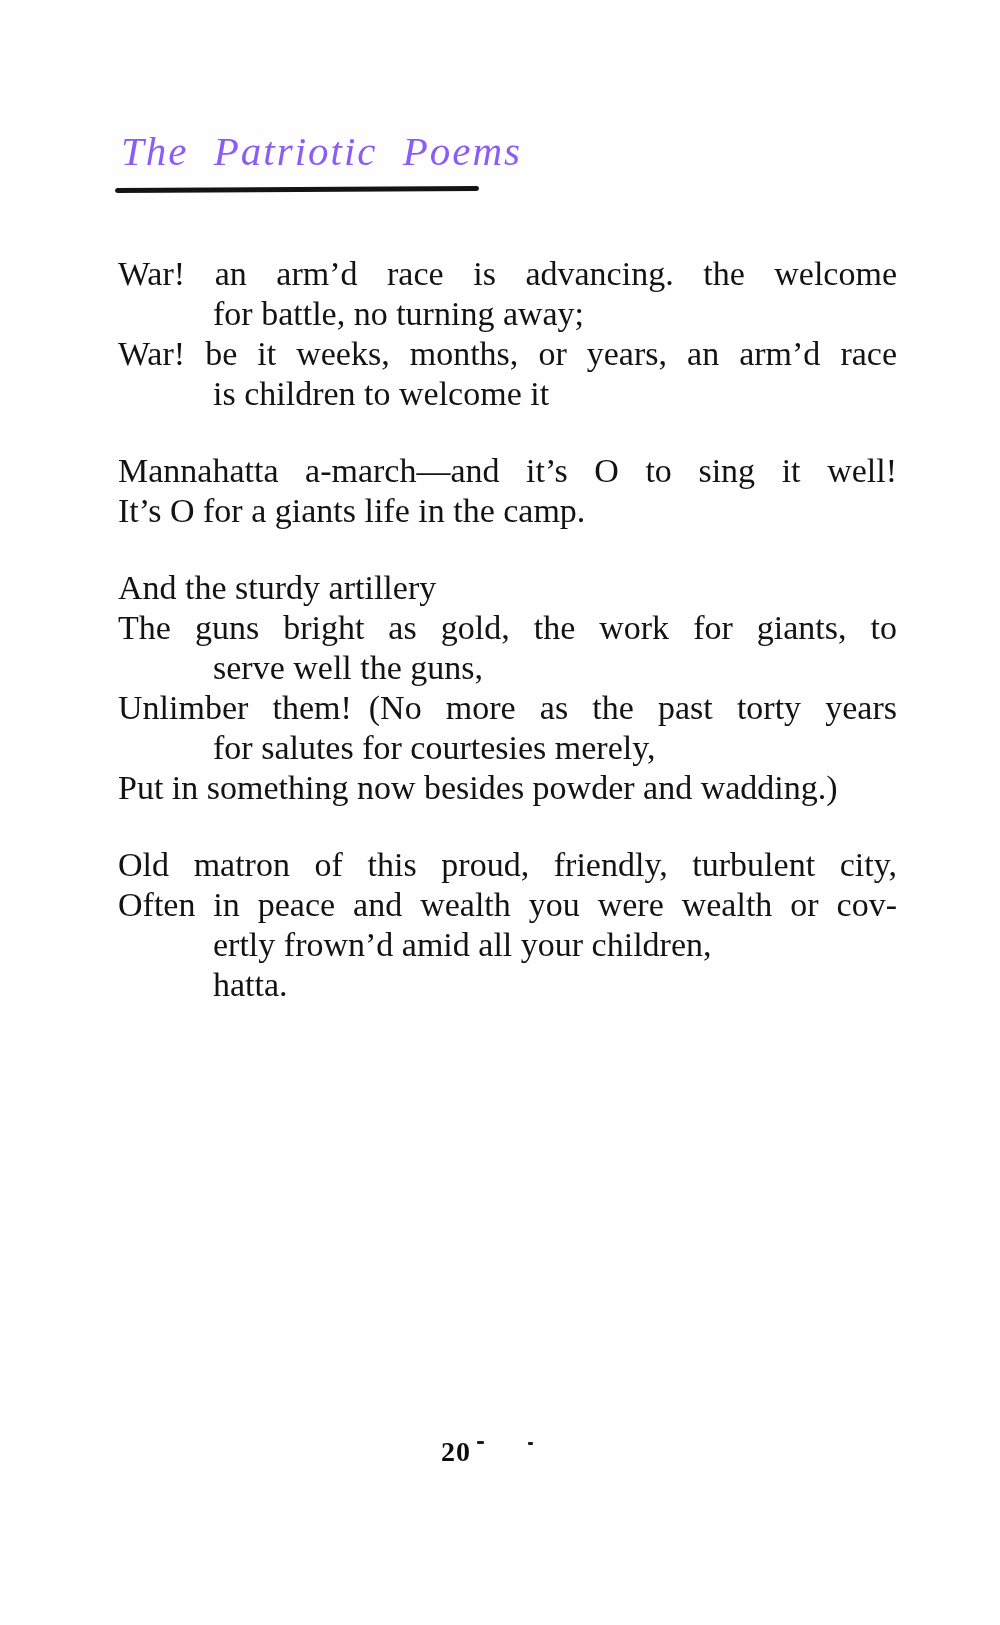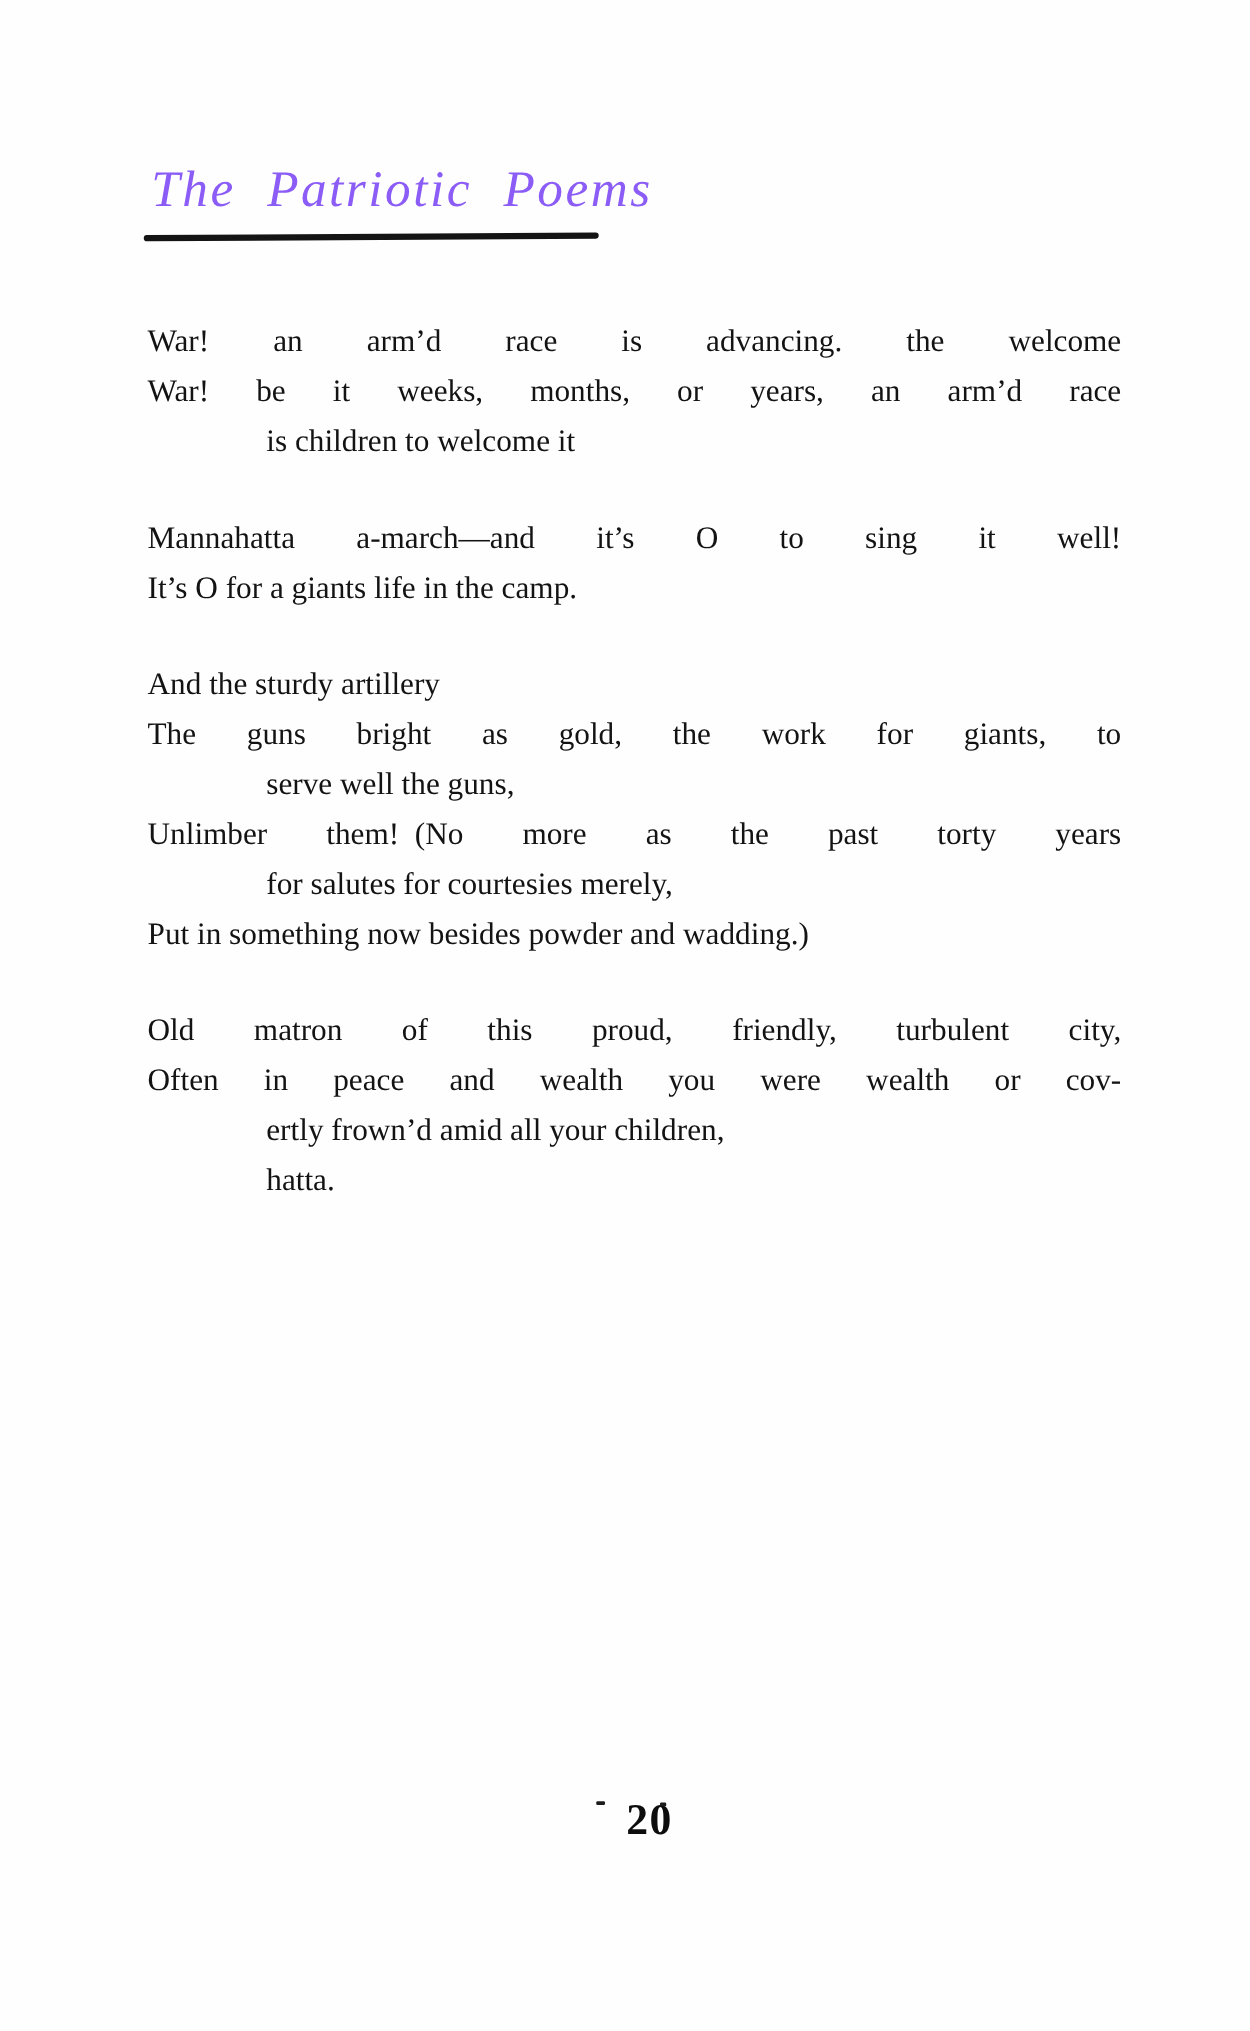--- a/index.html
+++ b/index.html
@@ -37,45 +37,45 @@
     height: 5px;
     background: #141414;
     border-radius: 3px;
     transform: rotate(-0.35deg);
   }
   .poem {
     position: absolute;
     left: 118px;
     top: 254px;
     width: 779px;
-    font-size: 25px;
+    font-size: 34px;
     line-height: 40px;
   }
   .stanza {
     margin: 0 0 37px 0;
   }
   .line {
     white-space: pre-wrap;
     min-height: 40px;
   }
   .line.ind {
     padding-left: 95px;
   }
   .line.just {
     text-align: justify;
     -moz-text-align-last: justify;
     text-align-last: justify;
   }
   .pageno {
     position: absolute;
-    left: 474px;
+    left: 441px;
     top: 1436px;
     width: 64px;
-    text-align: right;
-    font-size: 35px;
+    text-align: left;
+    font-size: 28px;
     font-weight: 700;
     letter-spacing: 1px;
     color: #0d0d0d;
   }
   .speck {
     position: absolute;
     background: #1c1c1c;
     border-radius: 1px;
   }
   .speck.s1 { left: 477px; top: 1441px; width: 7px; height: 3px; }
@@ -86,20 +86,21 @@
 
 <div class="page">
 
   <h1 class="title">The Patriotic Poems</h1>
   <div class="title-underline"></div>
 
   <div class="poem">
 
     <div class="stanza">
       <div class="line just">War! an arm’d race is advancing. the welcome</div>
+      <div class="line ind">for battle, no turning away;</div>
       <div class="line just">War! be it weeks, months, or years, an arm’d race</div>
       <div class="line ind">is children to welcome it</div>
     </div>
 
     <div class="stanza">
       <div class="line just">Mannahatta a-march—and it’s O to sing it well!</div>
       <div class="line">It’s O for a giants life in the camp.</div>
     </div>
 
     <div class="stanza">

